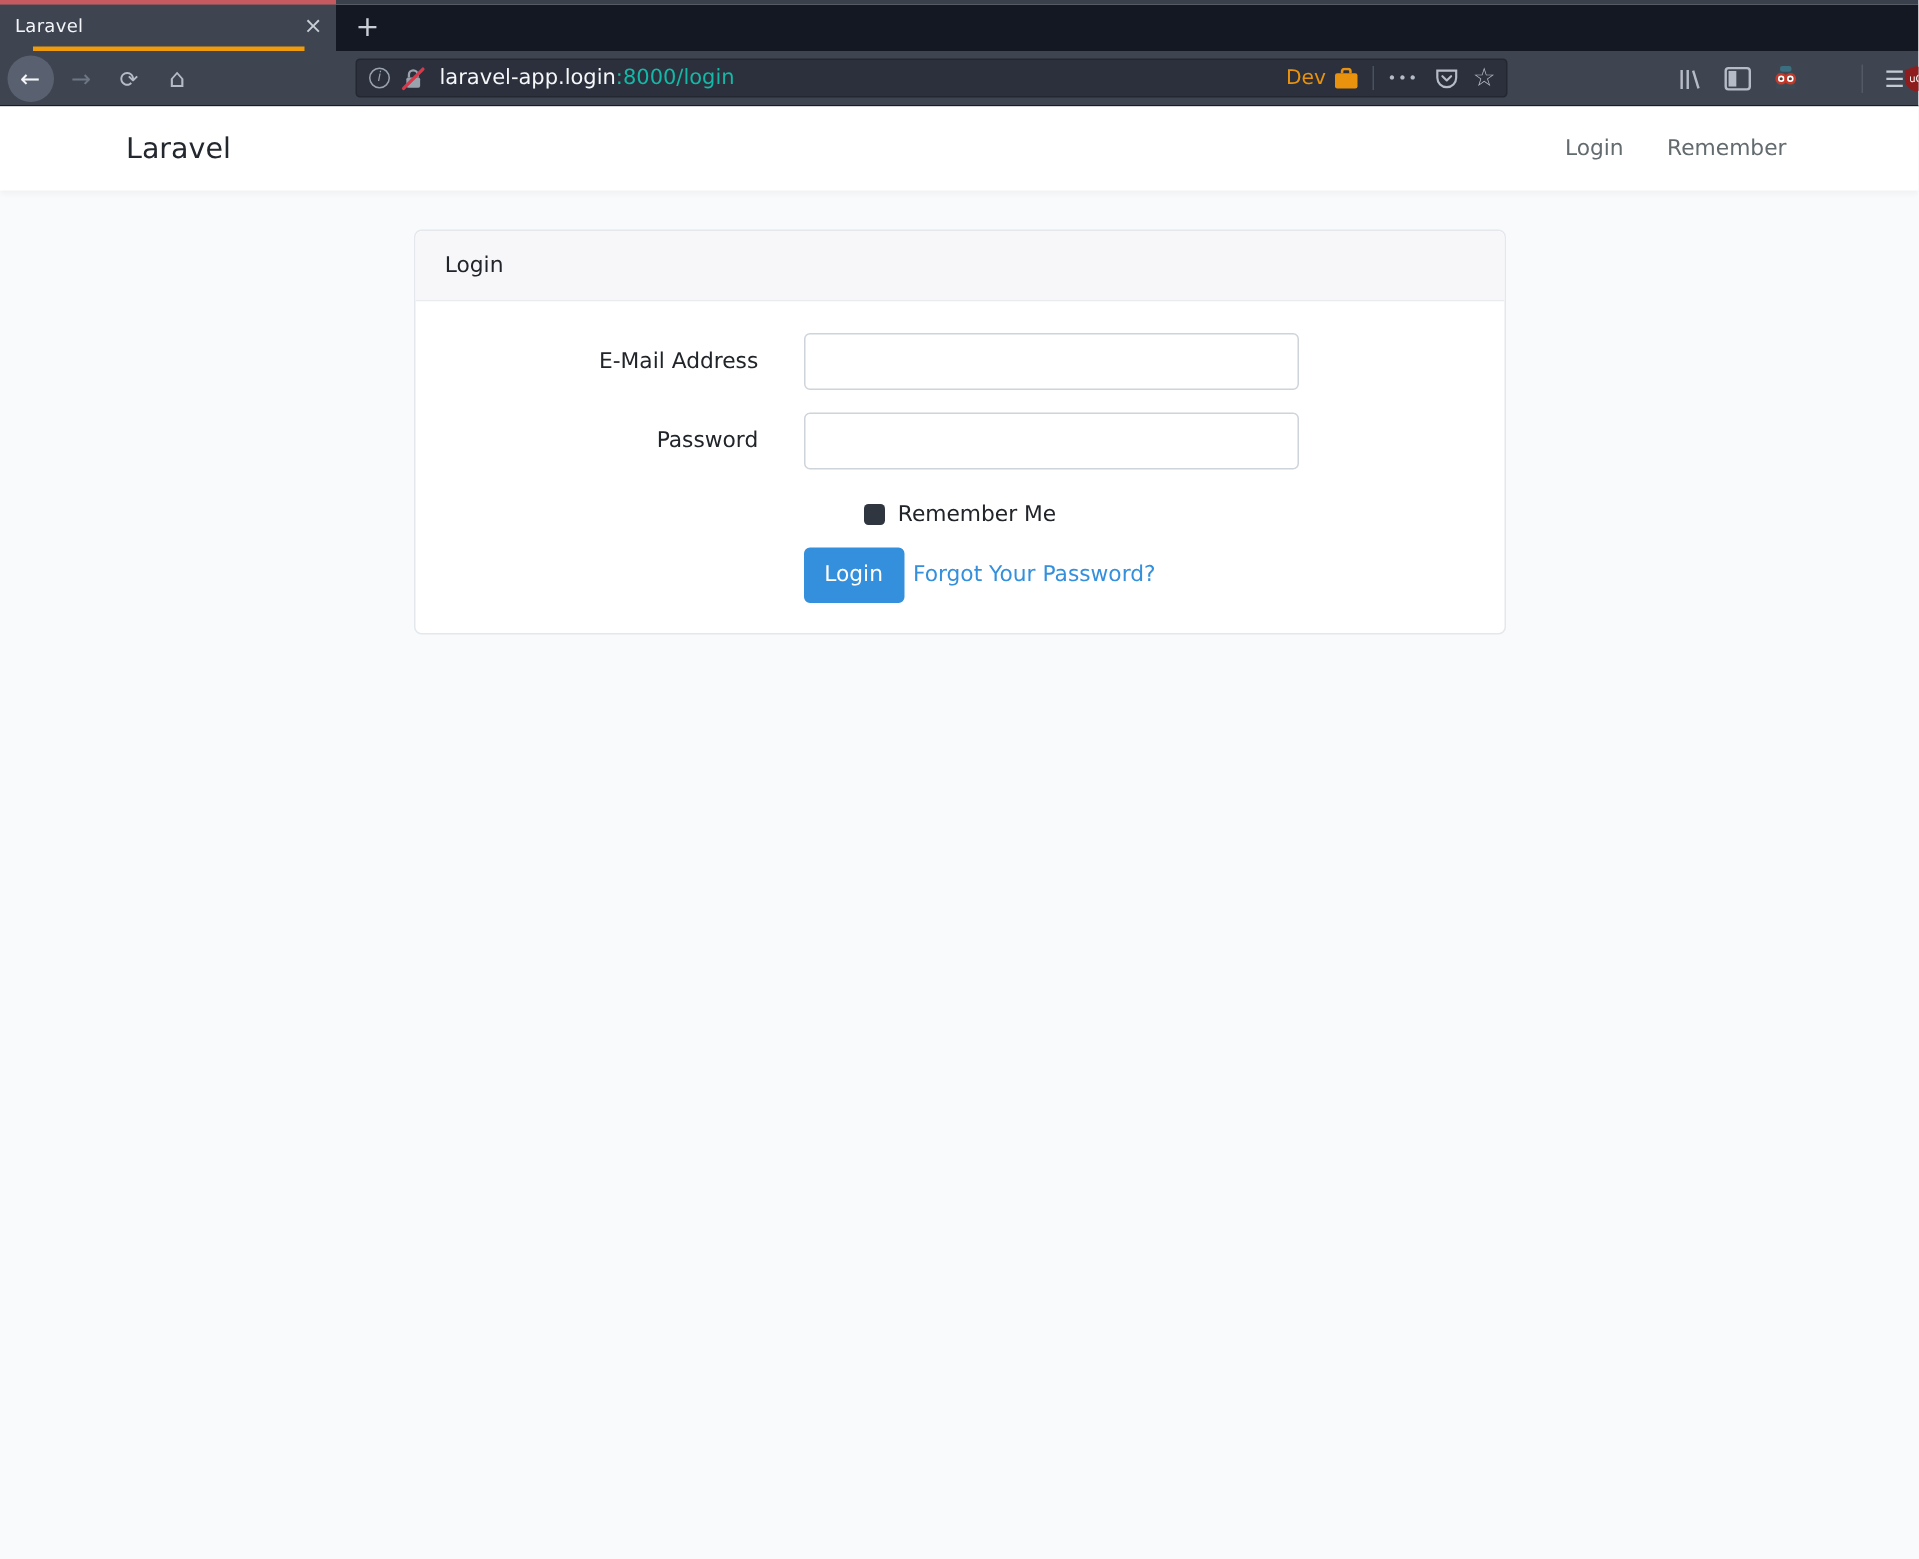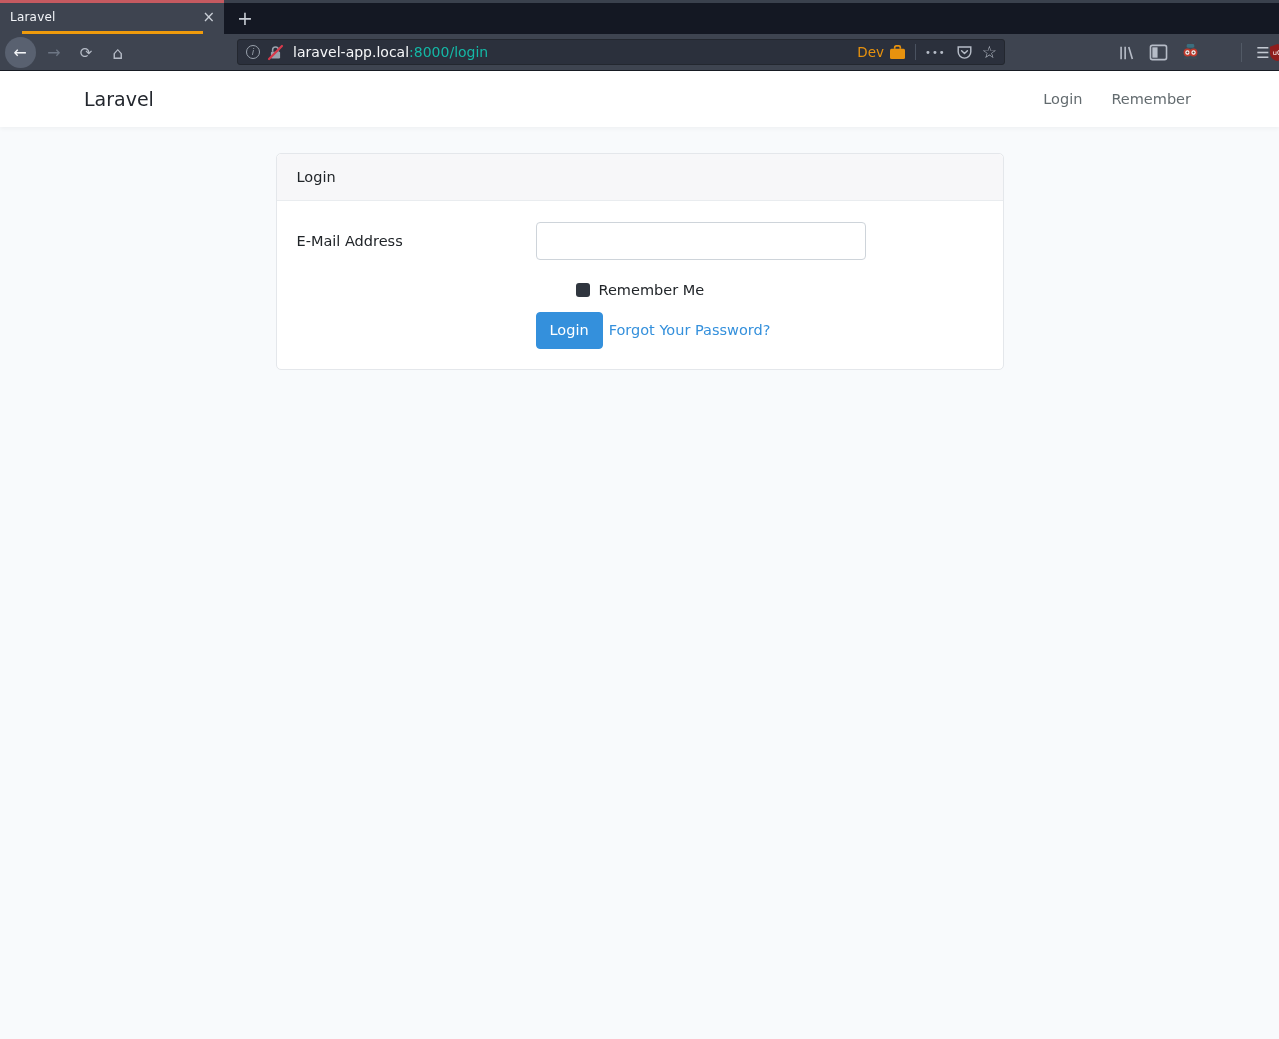--- a/index.html
+++ b/index.html
@@ -52,21 +52,21 @@
   .brand { font-size:19px; color:#23272e; cursor:pointer; }
   .nav-links { display:flex; }
   .nav-links .nl { color:#636b6f; font-size:14.5px; margin-left:29px; cursor:pointer; text-decoration:none; }
 
   .main { display:flex; justify-content:center; padding-top:26px; }
   .card { width:728px; background:#fff; border:1px solid #e4e7eb; border-radius:5px; }
   .card-header { padding:15px 20px; background:#f7f7f9; border-bottom:1px solid #e9ecef; font-size:14.5px; color:#212529; border-radius:5px 5px 0 0; }
   .card-body { padding:21px 20px 20px 20px; }
 
   .form-row { display:flex; margin-bottom:15px; }
-  .col-label { width:239px; padding-right:30px; font-size:14.5px; color:#212529; line-height:38px; }
+  .col-label { width:239px; text-align:right; padding-right:30px; font-size:14.5px; color:#212529; line-height:38px; }
   .form-input { width:330px; height:38px; border:1px solid #ced4da; border-radius:4px; font-size:15px; padding:0 12px; color:#495057; background:#fff; outline:none; font-family:inherit; }
 
   .remember-row { margin:22px 0 0 239px; display:flex; align-items:center;padding-left:40px; }
   .checkbox { width:14px; height:14px; background:#30363f; border-radius:3px; cursor:pointer; flex:none; }
   .remember-label { margin-left:9px; font-size:14.5px; color:#212529; }
 
   .action-row { margin:14px 0 0 239px; display:flex; align-items:center; }
   .btn-login { background:#3490dc; border:1px solid #3490dc; border-radius:4px; color:#fff; font-size:14.5px; padding:8px 13px; cursor:pointer; font-family:inherit; line-height:1.3; }
   .link-forgot { margin-left:6px; color:#3490dc; font-size:14.5px; text-decoration:none; cursor:pointer; }
 
@@ -108,21 +108,21 @@
       <div class="info-circ">
         <span>i</span>
       </div>
       <div class="lock-wrap">
         <svg width="17" height="17" viewBox="0 0 20 20">
           <path d="M6.6 9V6.8a3.4 3.4 0 0 1 6.8 0V9" fill="none" stroke="#9aa2ad" stroke-width="1.8"></path>
           <rect x="4.6" y="9" width="10.8" height="8" rx="1.4" fill="#9aa2ad"></rect>
           <line x1="2.4" y1="17.6" x2="17.6" y2="2.4" stroke="#d7394b" stroke-width="2.6" stroke-linecap="round"></line>
         </svg>
       </div>
-      <div class="url-text"><span>laravel-app.local</span><span class="dim">:8000/login</span></div>
+      <div class="url-text"><span>laravel-app.login</span><span class="dim">:8000/login</span></div>
       <div class="urlbar-right">
         <span class="dev-label">Dev</span>
         <span>
           <svg width="17" height="15" viewBox="0 0 18 16">
             <path d="M6 4V2.6A1.6 1.6 0 0 1 7.6 1h2.8A1.6 1.6 0 0 1 12 2.6V4" fill="none" stroke="#e8920e" stroke-width="1.8"></path>
             <rect x="1" y="4" width="16" height="11" rx="1.6" fill="#e8920e"></rect>
           </svg>
         </span>
         <div class="vsep"></div>
         <span class="dots">•••</span>
@@ -183,20 +183,24 @@
   <div class="main">
     <div class="card">
       <div class="card-header">Login</div>
       <div class="card-body">
 
         <div class="form-row">
           <div class="col-label">E-Mail Address</div>
           <input class="form-input" type="email" placeholder="" style="">
         </div>
 
+        <div class="form-row">
+          <div class="col-label">Password</div>
+          <input class="form-input" type="password" placeholder="" style="">
+        </div>
 
         <div class="remember-row">
           <div class="checkbox"></div>
           <span class="remember-label">Remember Me</span>
         </div>
 
         <div class="action-row">
           <button class="btn-login">Login</button>
           <a class="link-forgot">Forgot Your Password?</a>
         </div>

